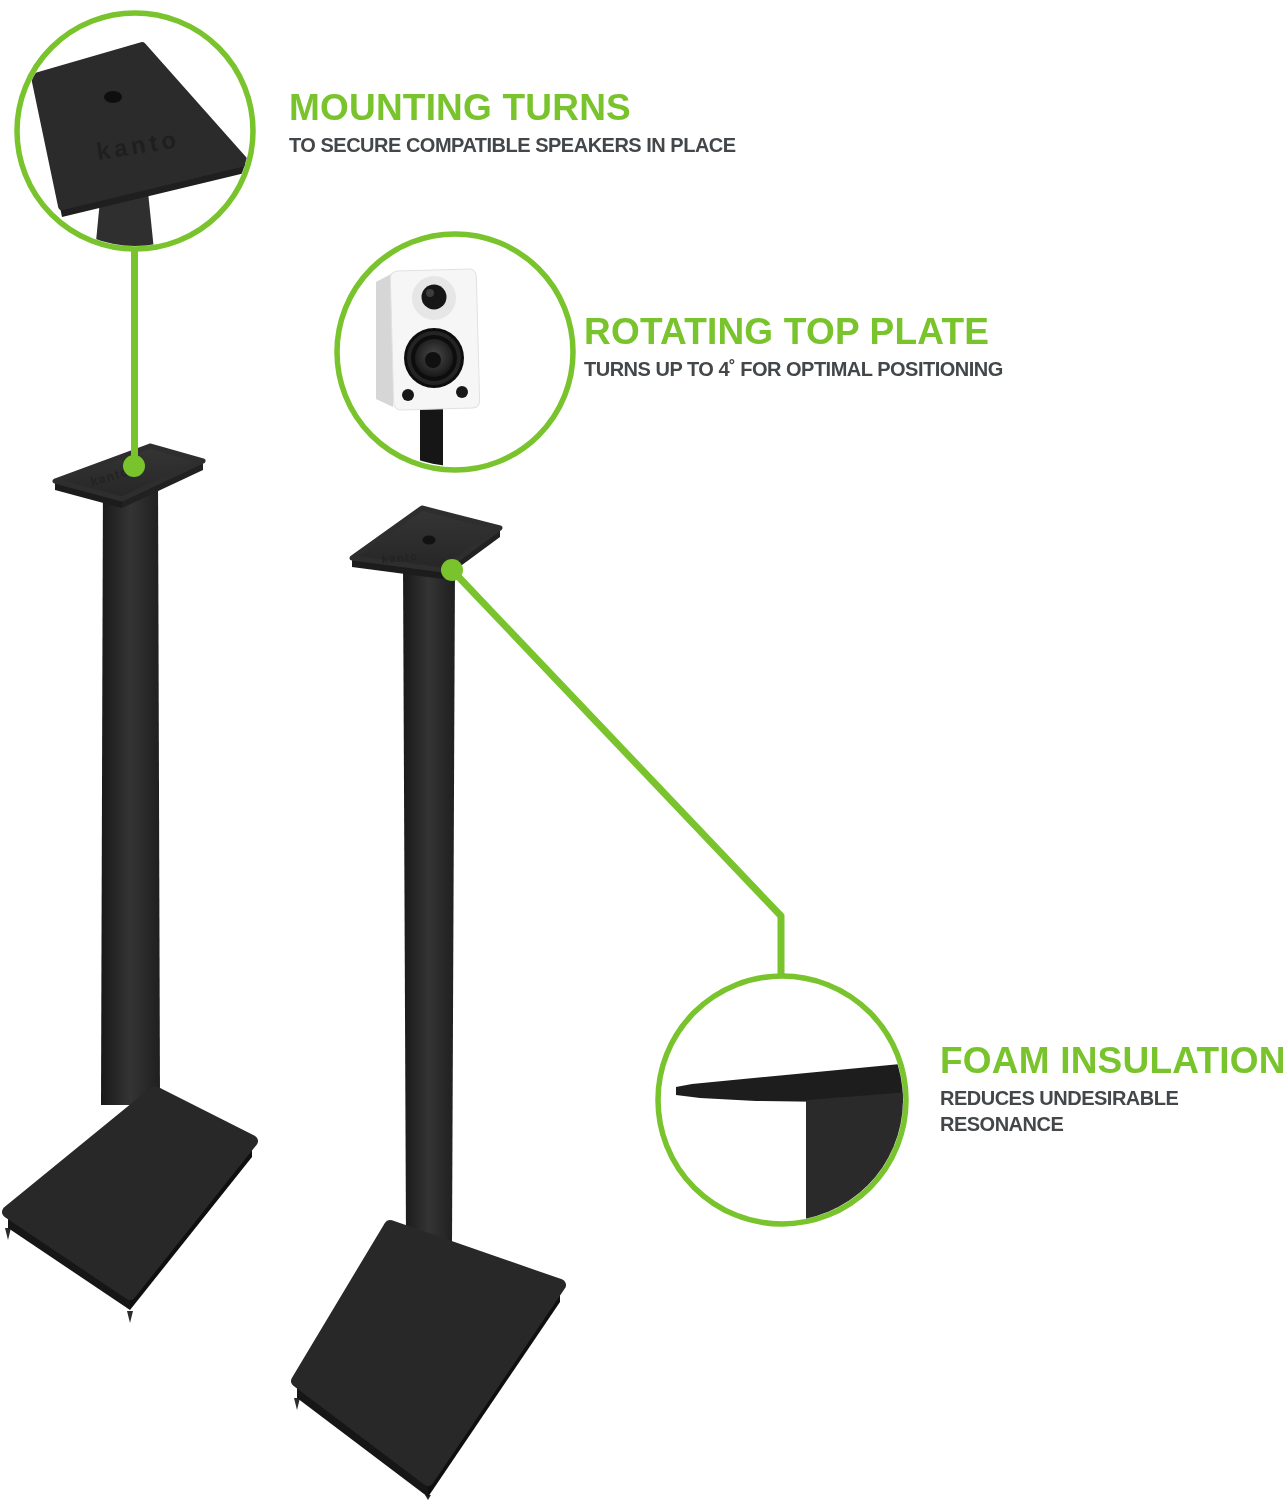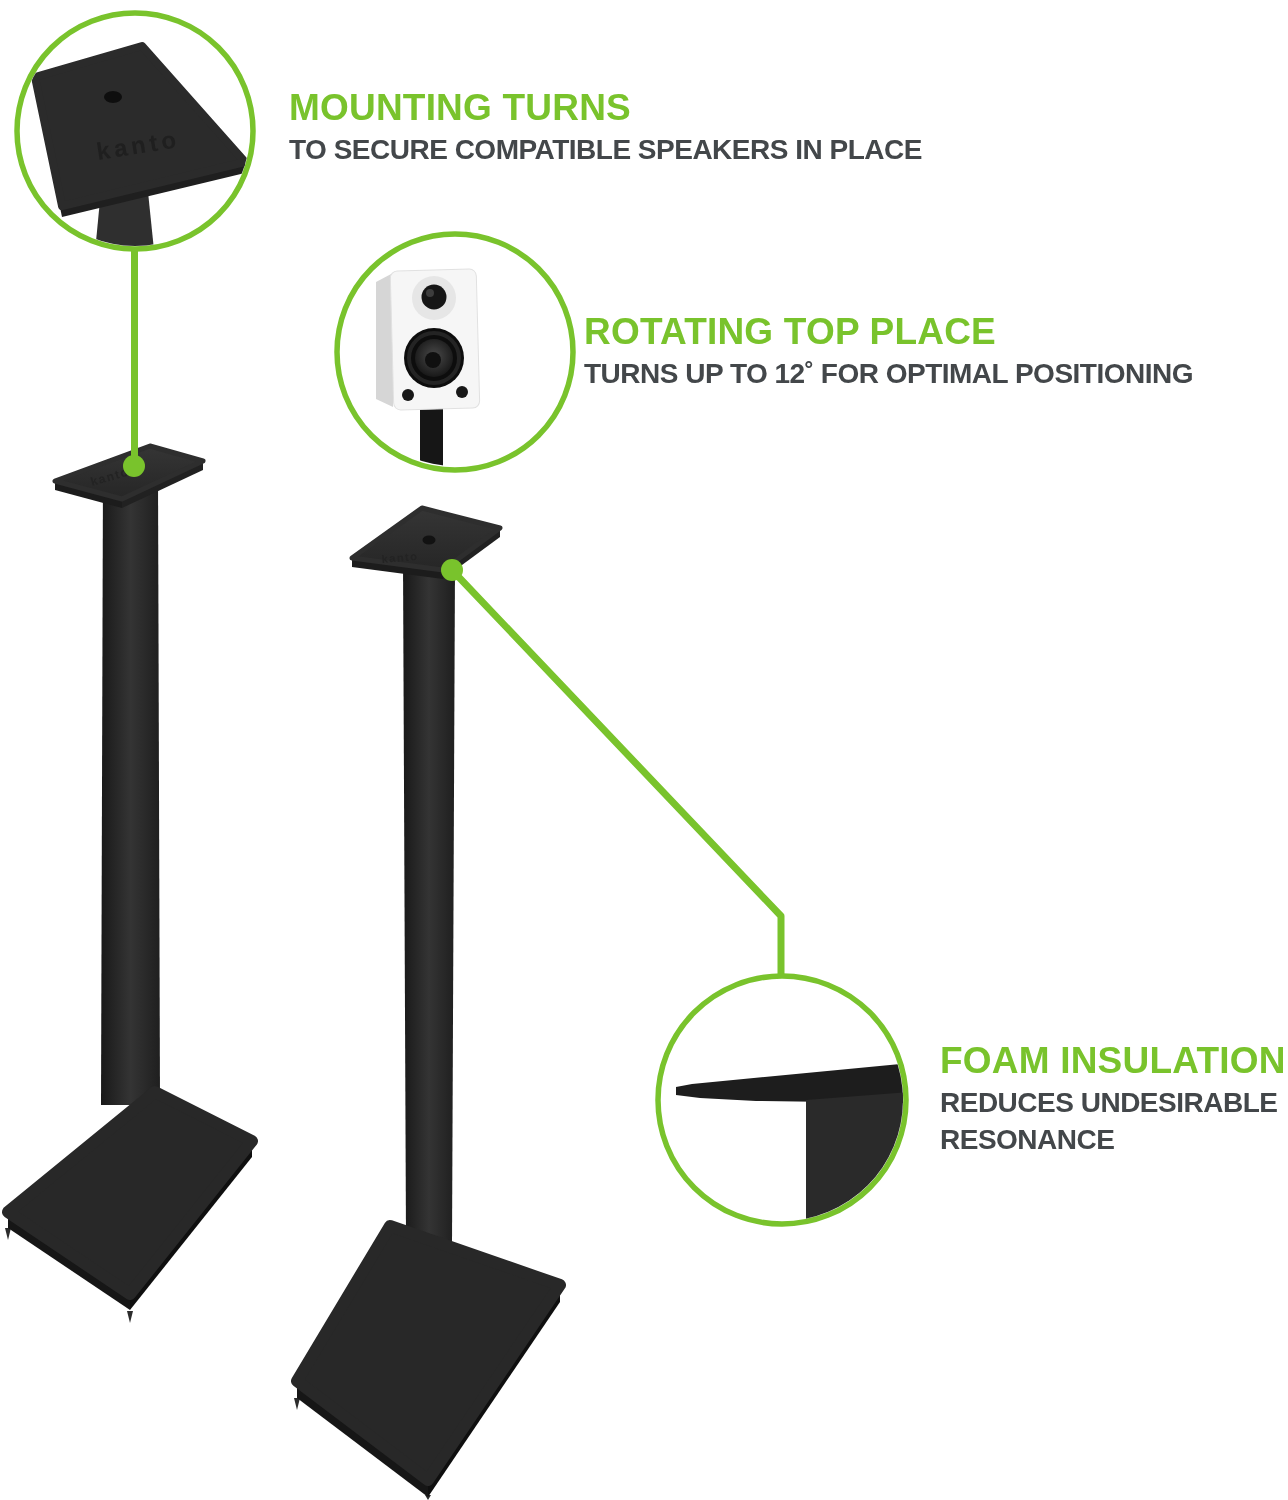--- a/index.html
+++ b/index.html
@@ -7,21 +7,21 @@
     position:relative;width:1288px;height:1500px;background:#ffffff;
     overflow:hidden;font-family:"Liberation Sans","DejaVu Sans",sans-serif;
   }
   .stage{position:absolute;left:0;top:0;}
   .callout{position:absolute;}
   .callout-title{
     font-size:37px;font-weight:bold;color:#79c32c;
     letter-spacing:0.2px;line-height:1.16;white-space:nowrap;
   }
   .callout-subtitle{
-    font-size:28px;font-weight:bold;color:#43474a;
+    font-size:20px;font-weight:bold;color:#43474a;
     letter-spacing:-0.5px;line-height:1.32;margin-top:2px;
   }
   #callout-mounting-hole{left:289px;top:87px;}
   #callout-rotating-plate{left:584px;top:311px;}
   #callout-foam-insulation{left:940px;top:1040px;width:360px;}
   #callout-foam-insulation .callout-subtitle{white-space:normal;}
 </style>
 </head>
 <body>
 
@@ -130,22 +130,22 @@
       </g>
     </g>
   </svg>
 
   <div class="callout" id="callout-mounting-hole">
     <div class="callout-title">MOUNTING TURNS</div>
     <div class="callout-subtitle">TO SECURE COMPATIBLE SPEAKERS IN PLACE</div>
   </div>
 
   <div class="callout" id="callout-rotating-plate">
-    <div class="callout-title">ROTATING TOP PLACE</div>
-    <div class="callout-subtitle">TURNS UP TO 12˚ FOR OPTIMAL POSITIONING</div>
+    <div class="callout-title">ROTATING TOP PLATE</div>
+    <div class="callout-subtitle">TURNS UP TO 4˚ FOR OPTIMAL POSITIONING</div>
   </div>
 
   <div class="callout" id="callout-foam-insulation">
     <div class="callout-title">FOAM INSULATION</div>
     <div class="callout-subtitle">REDUCES UNDESIRABLE RESONANCE</div>
   </div>
 
 </div>
 
 </body></html>

